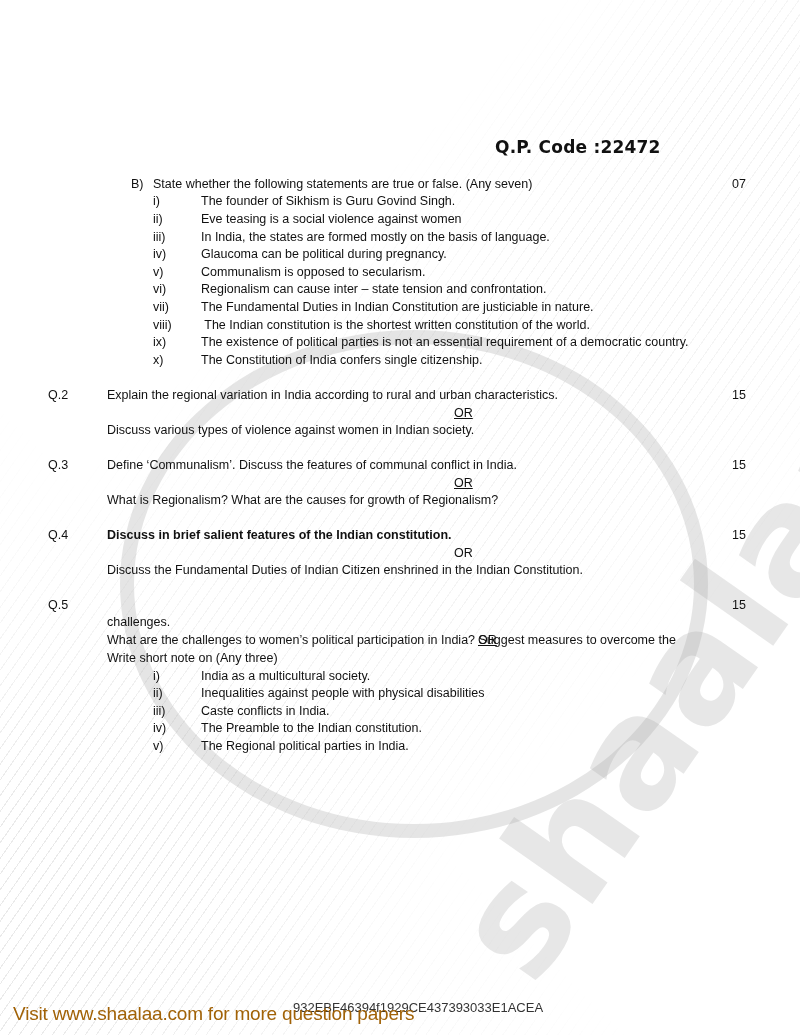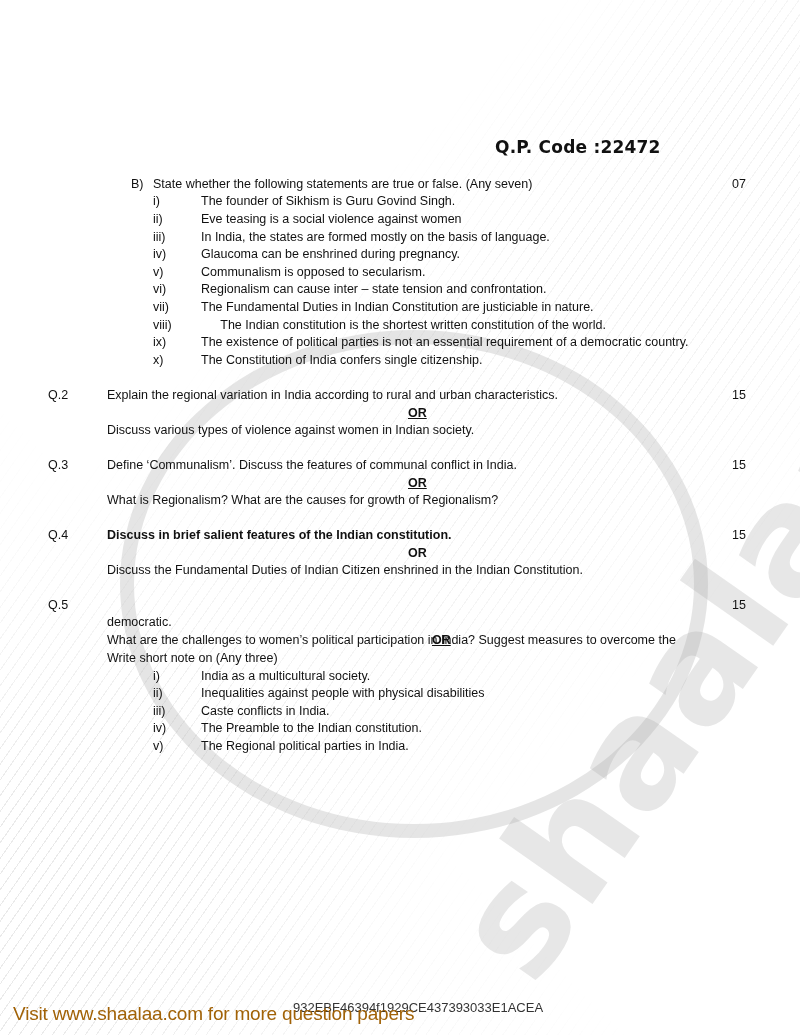--- a/index.html
+++ b/index.html
@@ -35,21 +35,21 @@
     .doc { position: absolute; inset: 0; font-size: 12.5px; }
     .qp-code {
       position: absolute; left: 495px; top: 137px; font-size: 17px; font-weight: bold;
       font-family: "DejaVu Sans", sans-serif; letter-spacing: 0.2px;
     }
     .line { position: absolute; white-space: nowrap; line-height: 16px; }
     .qno { position: absolute; left: 48px; }
     .marks { position: absolute; left: 732px; }
     .roman { position: absolute; left: 153px; }
     .item-text { position: absolute; left: 201px; }
-    .or-label { position: absolute; font-weight: bold; }
+    .or-label { position: absolute; font-weight: normal; margin-left: 46px; }
     .or-u { text-decoration: underline; }
     .page-num { position: absolute; left: 0; width: 800px; top: 957px; text-align: center; font-size: 12px; }
     .page-num b { font-weight: bold; }
     .hash {
       position: absolute; left: 293px; top: 1000px; font-size: 13px;
       font-family: Liberation Sans, sans-serif; color: #333;
     }
     .visit {
       position: absolute; left: 13px; top: 1003px; font-size: 19px; color: #a16207;
       font-family: "Liberation Sans", sans-serif; letter-spacing: -0.2px;
@@ -79,37 +79,37 @@
     <div class="line" style="top:211px; width:800px;">
       <span class="roman">ii)</span>
       <span class="item-text">Eve teasing is a social violence against women</span>
     </div>
     <div class="line" style="top:229px; width:800px;">
       <span class="roman">iii)</span>
       <span class="item-text">In India, the states are formed mostly on the basis of language.</span>
     </div>
     <div class="line" style="top:246px; width:800px;">
       <span class="roman">iv)</span>
-      <span class="item-text">Glaucoma can be enshrined during pregnancy.</span>
+      <span class="item-text">Glaucoma can be political during pregnancy.</span>
     </div>
     <div class="line" style="top:264px; width:800px;">
       <span class="roman">v)</span>
       <span class="item-text">Communalism is opposed to secularism.</span>
     </div>
     <div class="line" style="top:281px; width:800px;">
       <span class="roman">vi)</span>
       <span class="item-text">Regionalism can cause inter – state tension and confrontation.</span>
     </div>
     <div class="line" style="top:299px; width:800px;">
       <span class="roman">vii)</span>
       <span class="item-text">The Fundamental Duties in Indian Constitution are justiciable in nature.</span>
     </div>
     <div class="line" style="top:317px; width:800px;">
       <span class="roman">viii)</span>
-      <span class="item-text" style="white-space:pre;margin-left:16px;"> The Indian constitution is the shortest written constitution of the world.</span>
+      <span class="item-text" style="white-space:pre;"> The Indian constitution is the shortest written constitution of the world.</span>
     </div>
     <div class="line" style="top:334px; width:800px;">
       <span class="roman">ix)</span>
       <span class="item-text">The existence of political parties is not an essential requirement of a democratic country.</span>
     </div>
     <div class="line" style="top:352px; width:800px;">
       <span class="roman">x)</span>
       <span class="item-text">The Constitution of India confers single citizenship.</span>
     </div>
   </div>
@@ -135,21 +135,21 @@
     <div class="line" style="left:107px; top:527px;font-weight:bold;">Discuss in brief salient features of the Indian constitution.</div>
     <div class="line marks" style="top:527px;">15</div>
     <div class="line or-label" style="left:408px; top:545px;">OR</div>
     <div class="line" style="left:107px; top:562px;">Discuss the Fundamental Duties of Indian Citizen enshrined in the Indian Constitution.</div>
   </div>
 
   <div>
     <div class="line qno" style="top:597px;">Q.5</div>
     <div class="line" style="left:107px; top:632px;">What are the challenges to women’s political participation in India? Suggest measures to overcome the</div>
     <div class="line marks" style="top:597px;">15</div>
-    <div class="line" style="left:107px; top:614px;">democratic.</div>
+    <div class="line" style="left:107px; top:614px;">challenges.</div>
     <div class="line or-label or-u" style="left:432px; top:632px;">OR</div>
     <div class="line" style="left:107px; top:650px;">Write short note on (Any three)</div>
 
     <div class="line" style="top:668px; width:800px;">
       <span class="roman">i)</span>
       <span class="item-text">India as a multicultural society.</span>
     </div>
     <div class="line" style="top:685px; width:800px;">
       <span class="roman">ii)</span>
       <span class="item-text">Inequalities against people with physical disabilities</span>

